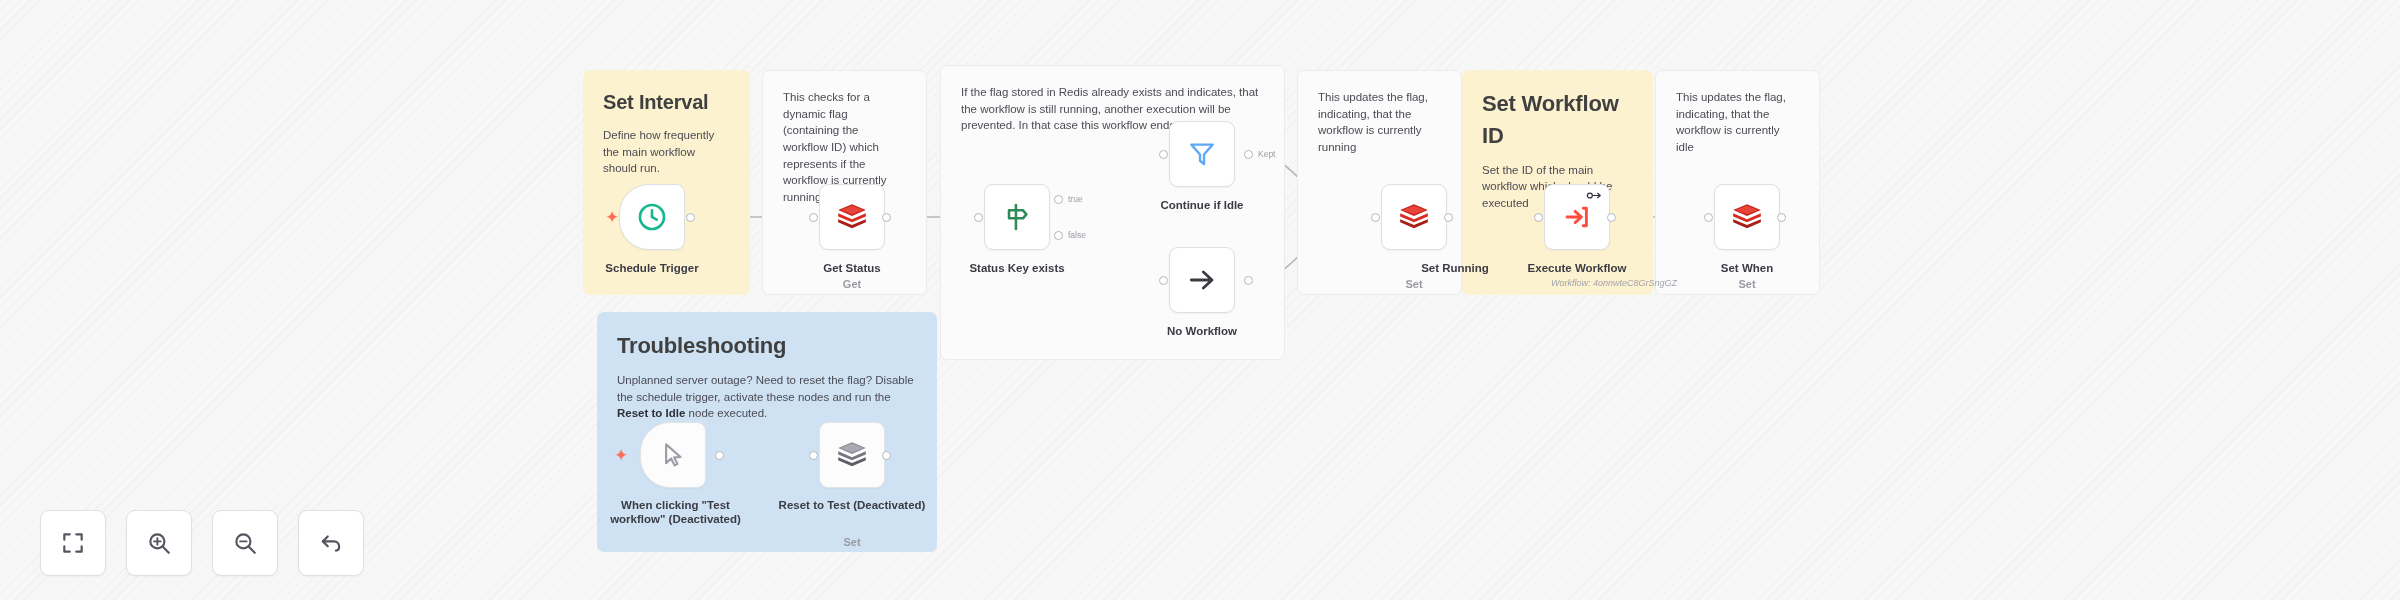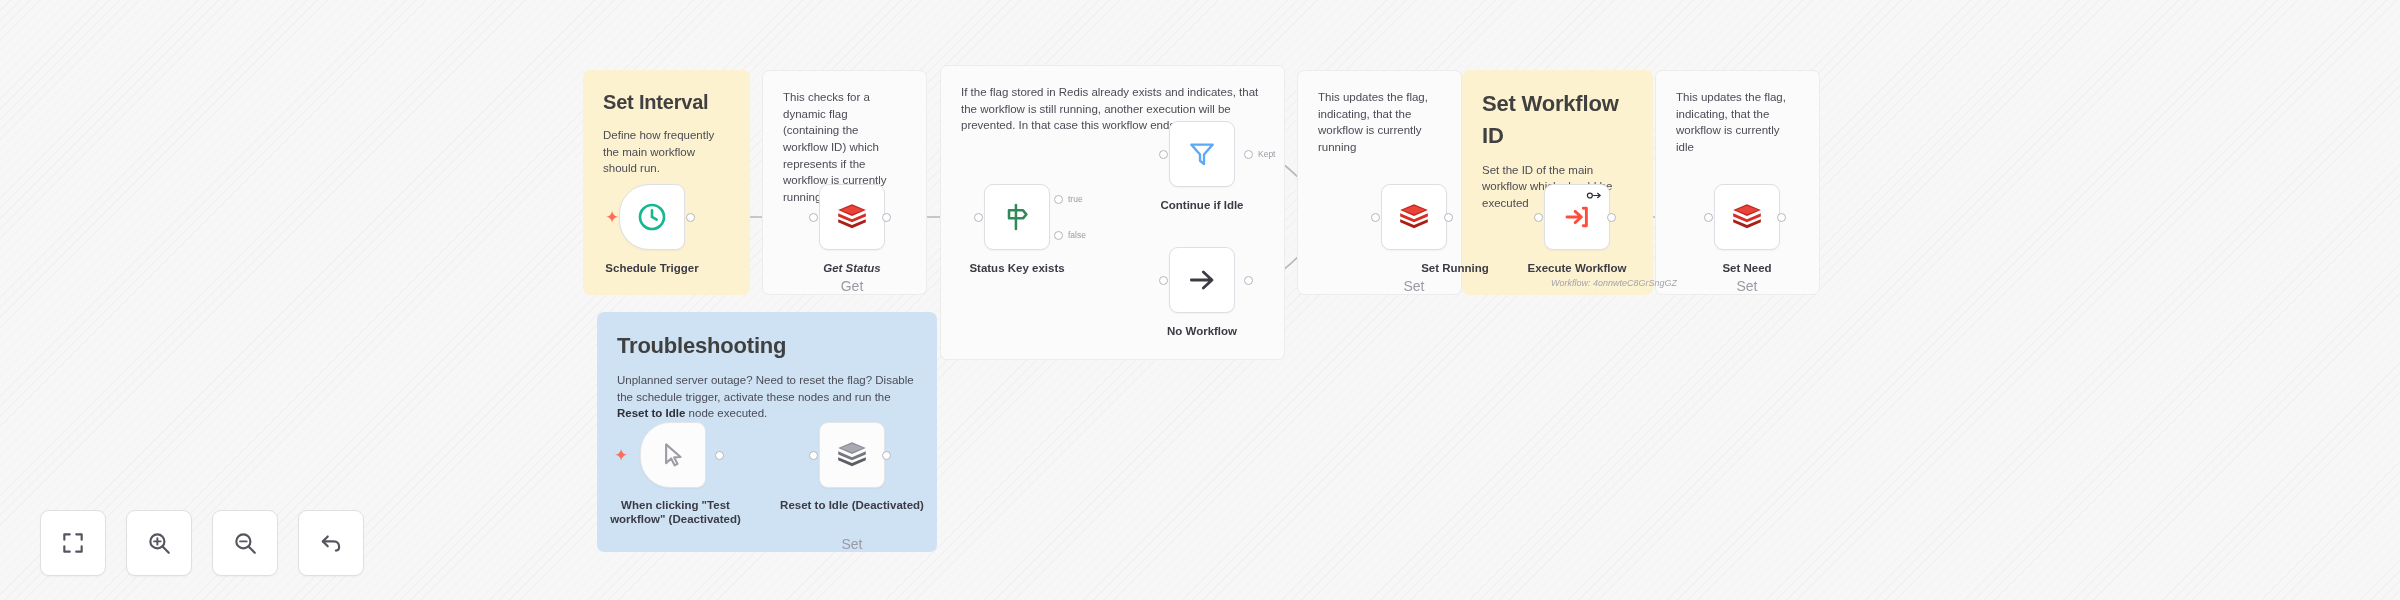--- a/index.html
+++ b/index.html
@@ -68,23 +68,23 @@
     width: 150px;
     font-size: 11.5px;
     color: #3b3b44;
     font-weight: 600;
     line-height: 1.25;
   }
   .node-subcaption {
     position: absolute;
     text-align: center;
     width: 150px;
-    font-size: 14px;
+    font-size: 11px;
     color: #9a9aa4;
-    font-weight: 400;
+    font-weight: 700;
   }
   .node-sub-mono {
     position: absolute;
     text-align: right;
     width: 200px;
     font-size: 9px;
     color: #a3a3ad;
     font-style: italic;
     white-space: nowrap;
     overflow: hidden;
@@ -218,21 +218,21 @@
   <div class="dot" style="left:809px; top:213px;"></div>
   <div class="node" style="left:819px; top:184px;">
     <svg width="34" height="34" viewBox="0 0 32 32">
       <path d="M16 4 L29 9.5 L16 15 L3 9.5 Z" fill="#c6261d"></path>
       <path d="M3 12.5 L16 18 L29 12.5 L29 15.5 L16 21 L3 15.5 Z" fill="#d82c22"></path>
       <path d="M3 18 L16 23.5 L29 18 L29 21 L16 26.5 L3 21 Z" fill="#a91e16"></path>
       <path d="M16 5.5 L26.5 9.5 L16 13.5 L5.5 9.5 Z" fill="#e8443a"></path>
     </svg>
   </div>
   <div class="dot" style="left:882px; top:213px;"></div>
-  <div class="node-caption" style="left:777px; top:261px;font-style:italic;">Get Status</div>
+  <div class="node-caption" style="left:777px; top:261px;">Get Status</div>
   <div class="node-subcaption" style="left:777px; top:278px;">Get</div>
 
   <div class="dot" style="left:974px; top:213px;"></div>
   <div class="node" style="left:984px; top:184px;">
     <svg width="32" height="32" viewBox="0 0 24 24">
       <path d="M11.2 3 L11.2 21" stroke="#2e8b57" stroke-width="1.9" fill="none" stroke-linecap="round"></path>
       <path d="M6 7 L16.5 7 L19 10 L16.5 13 L6 13 Z" fill="none" stroke="#2e8b57" stroke-width="1.9" stroke-linejoin="round"></path>
     </svg>
   </div>
   <div class="dot" style="left:1054px; top:195px;"></div>
@@ -291,21 +291,21 @@
   <div class="dot" style="left:1704px; top:213px;"></div>
   <div class="node" style="left:1714px; top:184px;">
     <svg width="34" height="34" viewBox="0 0 32 32">
       <path d="M16 4 L29 9.5 L16 15 L3 9.5 Z" fill="#c6261d"></path>
       <path d="M3 12.5 L16 18 L29 12.5 L29 15.5 L16 21 L3 15.5 Z" fill="#d82c22"></path>
       <path d="M3 18 L16 23.5 L29 18 L29 21 L16 26.5 L3 21 Z" fill="#a91e16"></path>
       <path d="M16 5.5 L26.5 9.5 L16 13.5 L5.5 9.5 Z" fill="#e8443a"></path>
     </svg>
   </div>
   <div class="dot" style="left:1777px; top:213px;"></div>
-  <div class="node-caption" style="left:1672px; top:261px;">Set Need</div>
+  <div class="node-caption" style="left:1672px; top:261px;">Set When</div>
   <div class="node-subcaption" style="left:1672px; top:278px;">Set</div>
 
   <span class="plus-spark" style="left:614px; top:447px;">✦</span>
   <div class="node trigger ghost" style="left:640px; top:422px;">
     <svg width="30" height="30" viewBox="0 0 24 24">
       <path d="M6.5 3.5 L6.5 18.5 L10.5 14.8 L13.3 20.3 L15.6 19.1 L12.9 13.9 L18 13.6 Z" fill="none" stroke="#9c9ca6" stroke-width="1.7" stroke-linejoin="round"></path>
     </svg>
   </div>
   <div class="dot" style="left:715px; top:451px;"></div>
   <div class="node-caption" style="left:598px; top:498px; width:155px;">When clicking "Test workflow" (Deactivated)</div>
@@ -313,21 +313,21 @@
   <div class="dot" style="left:809px; top:451px;"></div>
   <div class="node ghost" style="left:819px; top:422px;">
     <svg width="34" height="34" viewBox="0 0 32 32">
       <path d="M16 4 L29 9.5 L16 15 L3 9.5 Z" fill="#8e8e98"></path>
       <path d="M3 12.5 L16 18 L29 12.5 L29 15.5 L16 21 L3 15.5 Z" fill="#777781"></path>
       <path d="M3 18 L16 23.5 L29 18 L29 21 L16 26.5 L3 21 Z" fill="#5e5e68"></path>
       <path d="M16 5.5 L26.5 9.5 L16 13.5 L5.5 9.5 Z" fill="#a9a9b3"></path>
     </svg>
   </div>
   <div class="dot" style="left:882px; top:451px;"></div>
-  <div class="node-caption" style="left:777px; top:498px;">Reset to Idle (Deactivated)</div>
+  <div class="node-caption" style="left:777px; top:498px;">Reset to Test (Deactivated)</div>
   <div class="node-subcaption" style="left:777px; top:536px;">Set</div>
 
   <div id="toolbar">
 
     <div class="tool-btn">
       <svg width="26" height="26" viewBox="0 0 24 24">
         <path d="M4 9 L4 4 L9 4 M15 4 L20 4 L20 9 M20 15 L20 20 L15 20 M9 20 L4 20 L4 15" fill="none" stroke="#55555f" stroke-width="2" stroke-linecap="round" stroke-linejoin="round"></path>
       </svg>
     </div>
 

